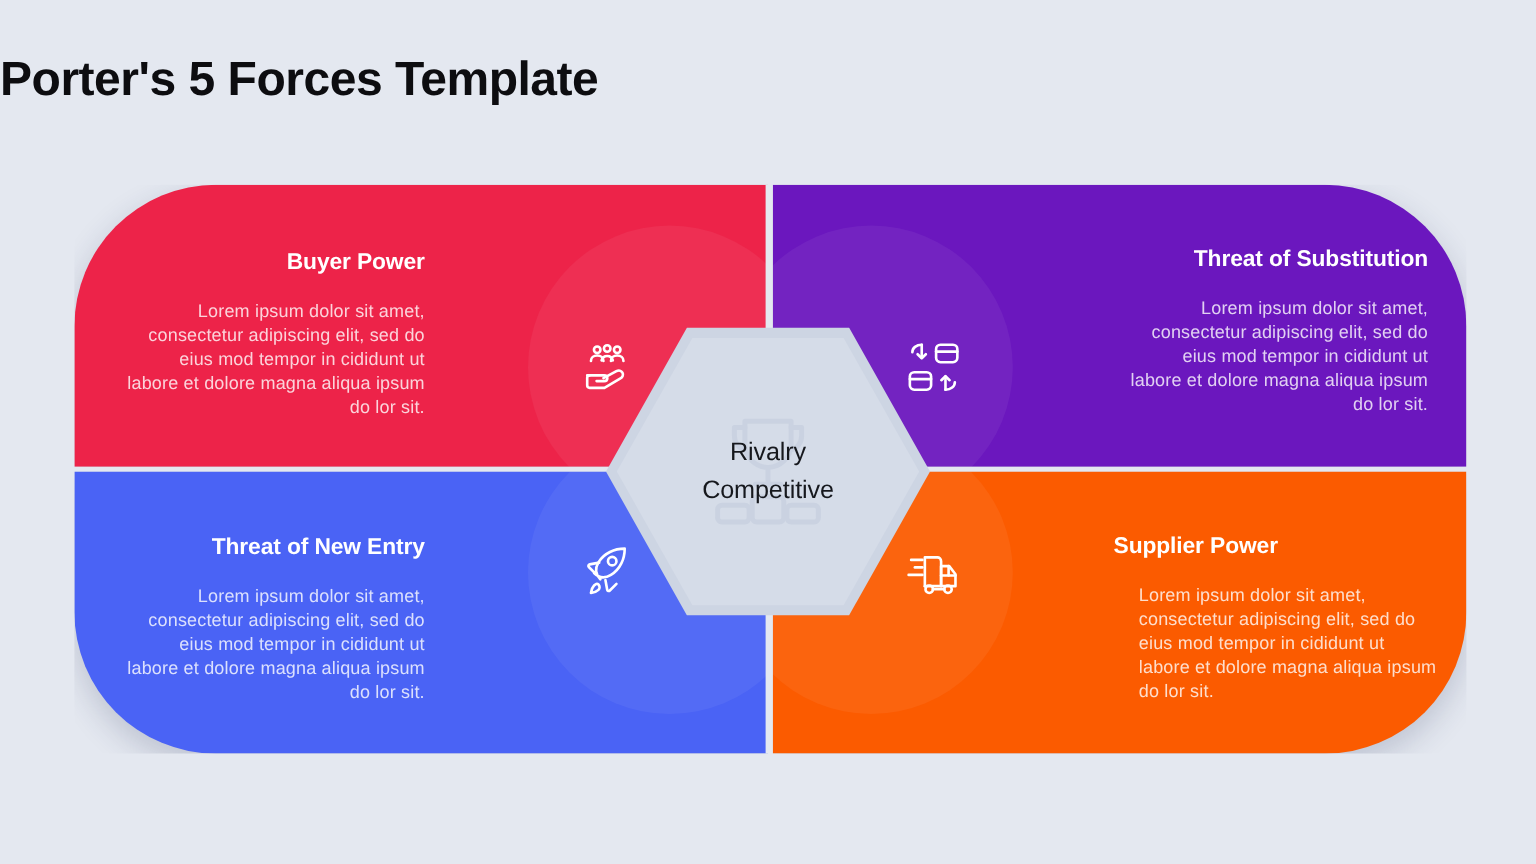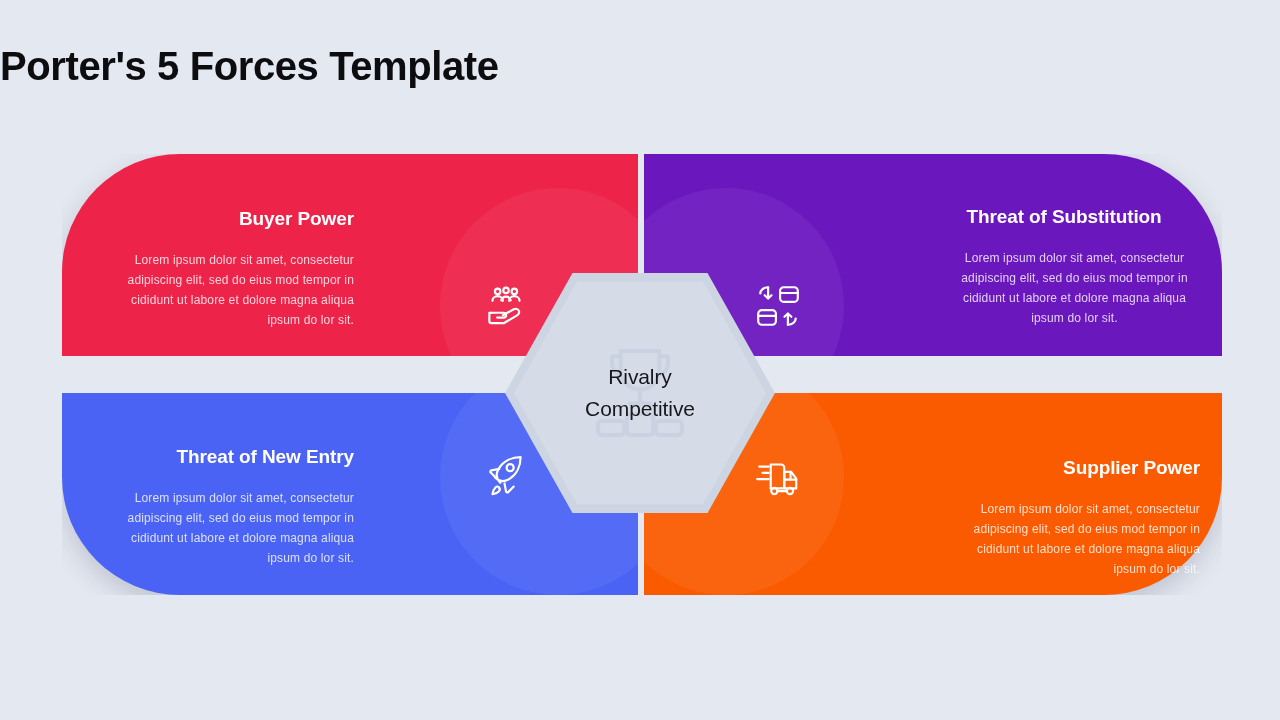--- a/index.html
+++ b/index.html
@@ -14,21 +14,21 @@
   .title {
     position:absolute; top:44px; left:0; width:1280px;
     text-align:left;
     font-size:40px; font-weight:bold; color:#0d0d10;
     letter-spacing:-0.4px;
   }
 
   
   .quad {
     position:absolute;
-    width:578px; height:202px;
+    width:578px; height:235px;
     overflow:hidden;
   }
   .quad .pill {
     position:absolute; inset:0;
     box-shadow:0 10px 26px rgba(40,50,90,0.20);
   }
   .quad.tl { left:62px;  top:154px; }
   .quad.tr { left:644px; top:154px; }
   .quad.bl { left:62px;  top:393px; }
   .quad.br { left:644px; top:393px; }
@@ -57,31 +57,31 @@
   .quad.br .icon-plate { left:-36px;  top:-34px; }
 
   .quad-icon { width:50px; height:50px; }
   .quad.tl .quad-icon, .quad.bl .quad-icon { transform:translateX(-52px); }
   .quad.tr .quad-icon, .quad.br .quad-icon { transform:translateX(52px); }
 
   
   .qtext { position:absolute; width:270px; }
   .quad.tl .qtext { left:22px;  top:54px;  text-align:right; }
   .quad.bl .qtext { left:22px;  top:53px;  text-align:right; }
-  .quad.tr .qtext { right:22px; top:52px;  text-align:center; }
-  .quad.br .qtext { right:22px; top:64px;  text-align:right; }
+  .quad.tr .qtext { right:32px; top:52px;  text-align:right; }
+  .quad.br .qtext { right:22px; top:52px;  text-align:left; }
 
   .qlabel {
     font-size:19px; font-weight:bold; color:#ffffff;
     letter-spacing:-0.1px; white-space:nowrap;
   }
   .quad.tr .qlabel, .quad.br .qlabel { margin-left:-2px; }
   .qbody {
     margin-top:20px;
-    font-size:12px; line-height:20px;
+    font-size:15px; line-height:20px;
     color:rgba(255,255,255,0.80);
     letter-spacing:0.15px;
     margin-left:19px;
   }
 
   
   .v-divider {
     position:absolute; left:638px; top:154px;
     width:5px; height:474px; background:#e4e8f0;
   }

